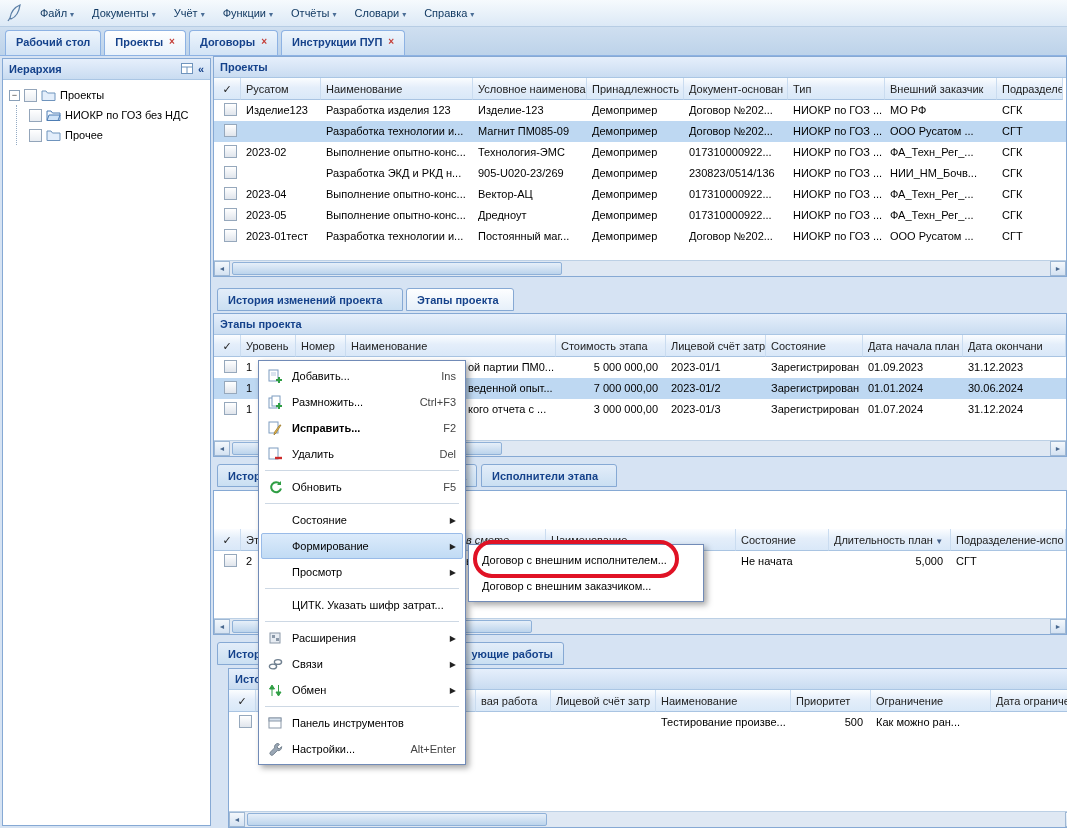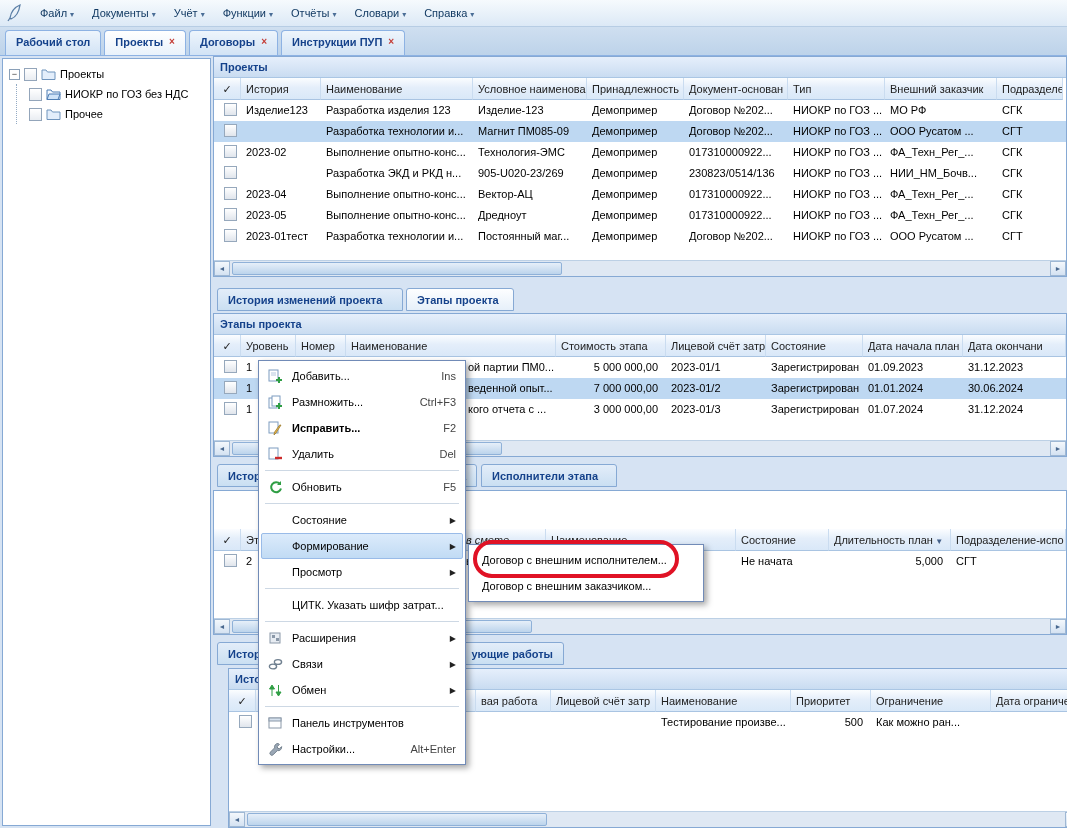--- a/index.html
+++ b/index.html
@@ -108,20 +108,32 @@
       <span>Договоры</span>
       <span class="x">×</span>
     </div>
   <div class="tab">
       <span>Инструкции ПУП</span>
       <span class="x">×</span>
     </div>
 </div>
 
 <div id="hier" class="panel">
+  <div class="p-title">
+    <span>Иерархия</span>
+    <span class="spacer"></span>
+    <span class="tool">
+      <svg width="12" height="11">
+          <rect x="0.5" y="0.5" width="11" height="10" fill="#fff" stroke="#6f94bd"></rect>
+          <line x1="0" y1="4" x2="12" y2="4" stroke="#6f94bd"></line>
+          <line x1="6" y1="4" x2="6" y2="11" stroke="#6f94bd"></line>
+        </svg>
+    </span>
+    <span class="tool">«</span>
+  </div>
   <div class="tree">
     <div class="t-row">
       <span class="exp">−</span>
       <span class="cb"></span>
       <span class="fold">
         <svg width="15" height="12">
             <path d="M1 2 h4 l1.5 2 H14 v7.5 H1 z" fill="#e3eefb" stroke="#6f94bd"></path>
           </svg>
       </span>
       <span>Проекты</span>
@@ -150,21 +162,21 @@
   </div>
 </div>
 
 <div class="panel" style="left:213px;top:56px;width:854px;height:221px;">
   <div class="p-title">
       <span>Проекты</span>
     </div>
   <div class="grid t-projects" style="top:21px;">
       <div class="g-head">
         <div class="g-cell c0" style="width: 27px;">✓</div>
-        <div class="g-cell c1" style="width: 80px;">История</div>
+        <div class="g-cell c1" style="width: 80px;">Русатом</div>
         <div class="g-cell c2" style="width: 152px;">Наименование</div>
         <div class="g-cell c3" style="width: 114px;">Условное наименова</div>
         <div class="g-cell c4" style="width: 97px;">Принадлежность</div>
         <div class="g-cell c5" style="width: 104px;">Документ-основан</div>
         <div class="g-cell c6" style="width: 97px;">Тип</div>
         <div class="g-cell c7" style="width: 112px;">Внешний заказчик</div>
         <div class="g-cell c8" style="width: 66px;">Подразделение</div>
       </div>
       <div class="g-row">
         <div class="g-cell c0" style="width: 27px;">

